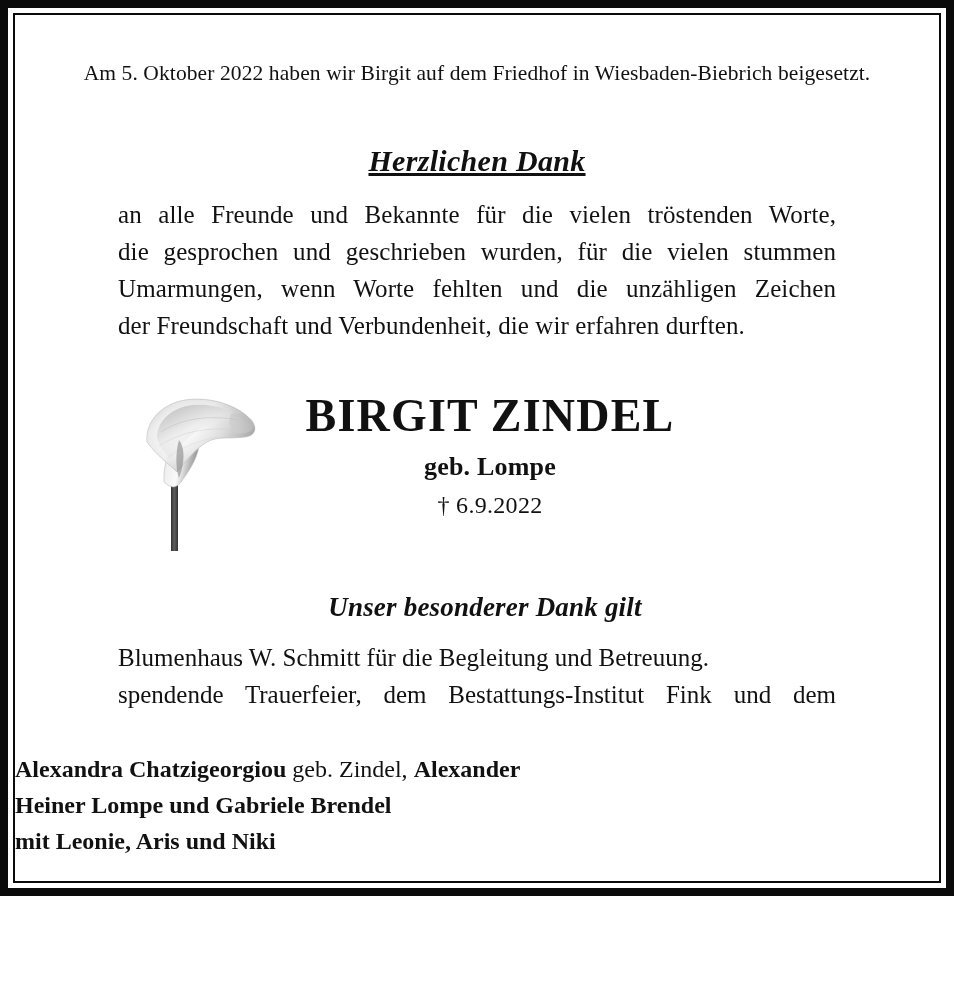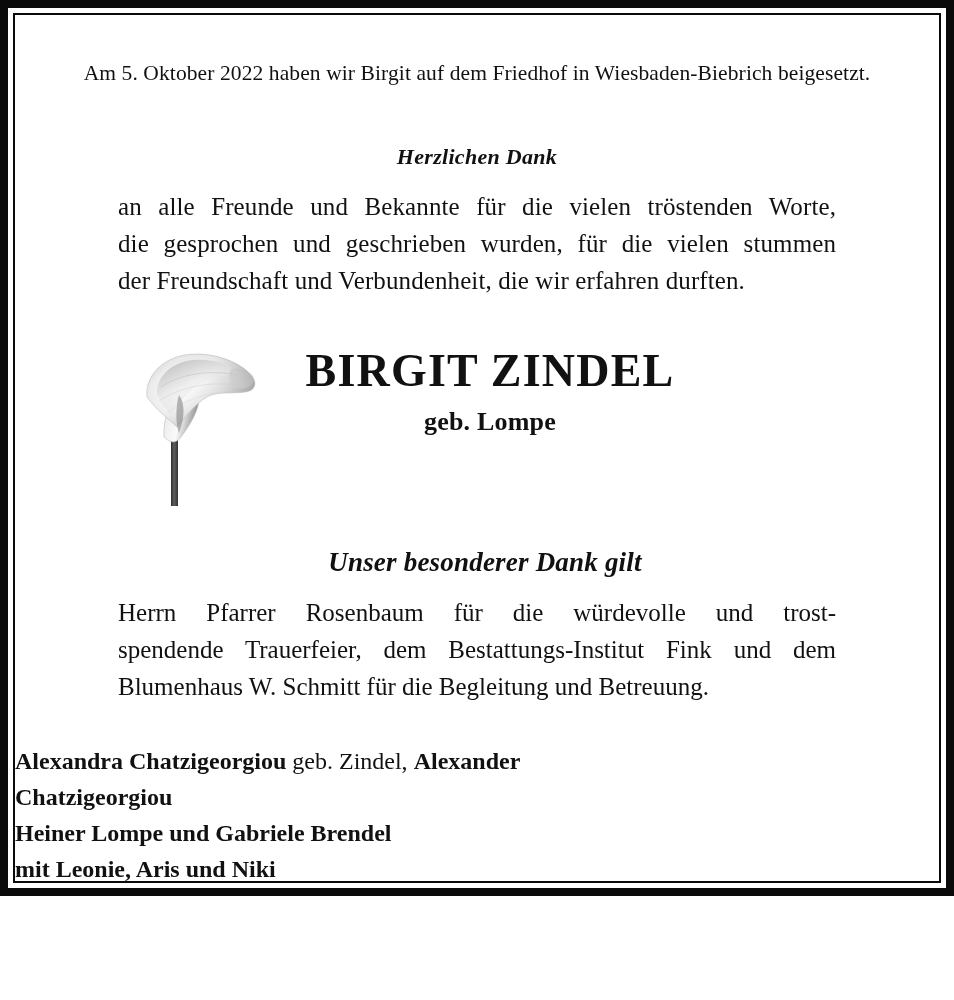--- a/index.html
+++ b/index.html
@@ -49,23 +49,24 @@
     font-size: 21.5px;
     line-height: 1.2;
     margin: 46px 0 0 0;
     letter-spacing: 0.1px;
   }
 
   .thanks-heading {
     text-align: center;
     font-weight: bold;
     font-style: italic;
-    font-size: 22px;
+    font-size: 30px;
     margin: 57px 0 0 0;
     letter-spacing: 0.3px;
+    text-decoration: underline;
   }
 
   .thanks-body {
     width: 718px;
     margin: 18px auto 0 auto;
     text-align: justify;
     text-align-last: center;
     font-size: 25px;
     line-height: 37px;
     letter-spacing: 0.1px;
@@ -169,20 +170,21 @@
 
   <div class="notice-content">
 
     <p class="intro-line">Am 5. Oktober 2022 haben wir Birgit auf dem Friedhof in Wiesbaden-Biebrich beigesetzt.</p>
 
     <h1 class="thanks-heading">Herzlichen Dank</h1>
 
     <div class="thanks-body">
       <span class="ln">an alle Freunde und Bekannte für die vielen tröstenden Worte,</span>
       <span class="ln">die gesprochen und geschrieben wurden, für die vielen stummen</span>
+      <span class="ln">Umarmungen, wenn Worte fehlten und die unzähligen Zeichen</span>
       <span class="ln last">der Freundschaft und Verbundenheit, die wir erfahren durften.</span>
     </div>
 
     <div class="name-band">
 
       <div class="flower-wrap">
         <svg width="140" height="168" viewBox="0 0 140 168" xmlns="http://www.w3.org/2000/svg">
           <defs>
             <linearGradient id="spatheGrad" x1="0" y1="0" x2="1" y2="0.6">
               <stop offset="0%" stop-color="#c9c9c9"></stop>
@@ -237,36 +239,35 @@
           <path d="M32 56 C50 44, 76 36, 110 40" fill="none" stroke="#cacaca" stroke-width="0.7" opacity="0.6"></path>
           <path d="M40 68 C54 58, 72 50, 92 47" fill="none" stroke="#cfcfcf" stroke-width="0.6" opacity="0.55"></path>
 
           <path d="M52 50 C58 58, 58 72, 52 88 C49 80, 48 64, 52 50 Z" fill="#7e7e7e" opacity="0.55"></path>
         </svg>
       </div>
 
       <div class="name-stack">
         <div class="deceased-name">BIRGIT ZINDEL</div>
         <div class="maiden-name">geb. Lompe</div>
+        <div class="death-date">† 6.9.2022</div>
       </div>
     </div>
 
     <h2 class="special-heading">Unser besonderer Dank gilt</h2>
 
     <div class="special-body">
-      <span class="ln">Herrn Pfarrer Rosenbaum für die würdevolle und trost-</span>
+      <span class="ln last">Blumenhaus W. Schmitt für die Begleitung und Betreuung.</span>
       <span class="ln">spendende Trauerfeier, dem Bestattungs-Institut Fink und dem</span>
-      <span class="ln last">Blumenhaus W. Schmitt für die Begleitung und Betreuung.</span>
     </div>
 
     <div class="family-block">
       <span class="ln">
         <span>Alexandra Chatzigeorgiou</span><span class="reg"> geb. Zindel, </span><span>Alexander</span>
       </span>
-      <span class="ln">Chatzigeorgiou</span>
       <span class="ln">Heiner Lompe und Gabriele Brendel</span>
       <span class="ln">mit Leonie, Aris und Niki</span>
     </div>
 
     <p class="place-date">Wiesbaden, im Oktober 2022</p>
 
   </div>
 </div>
 
 </body></html>

